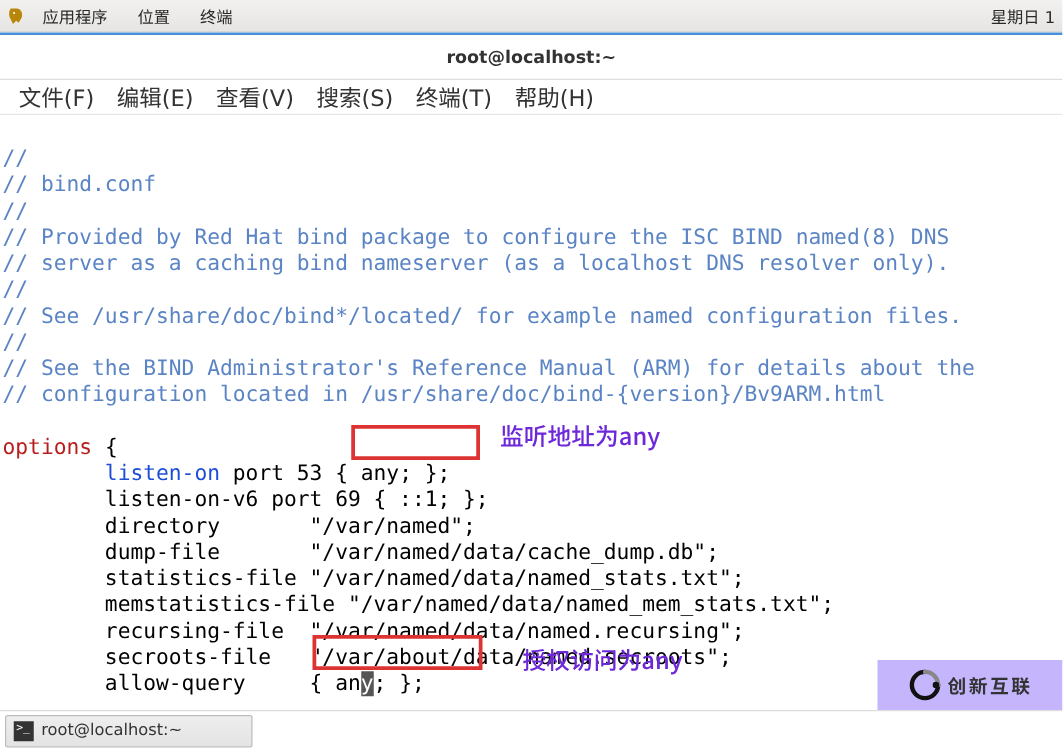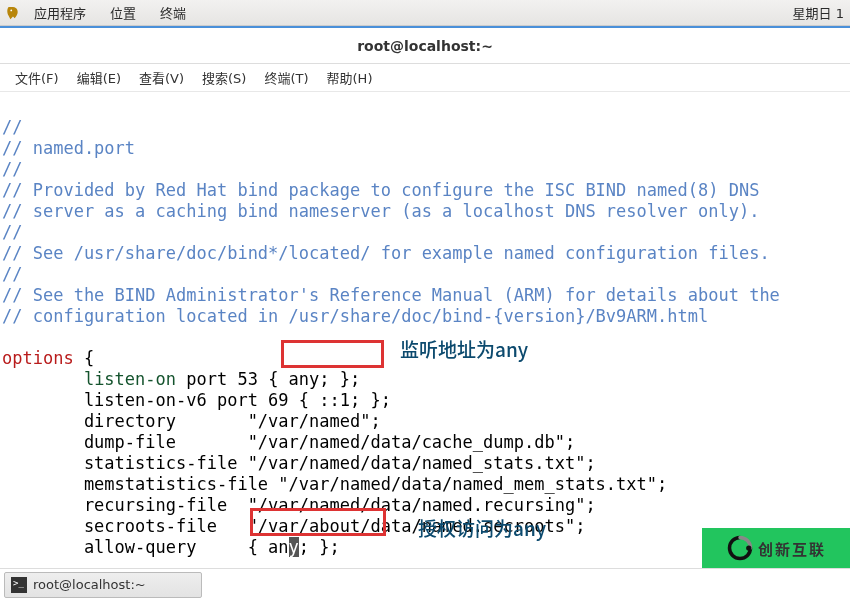--- a/index.html
+++ b/index.html
@@ -24,57 +24,57 @@
 
   .title-bar {
     height: 38px; background: #fff;
     border-top: 2px solid #4a90d9; border-bottom: 1px solid #ddd;
     display: flex; align-items: center; justify-content: center;
     font-size: 14px; font-weight: bold; color: #333;
   }
   .menu-bar {
     height: 28px; display: flex; align-items: center;
     padding: 0 6px; background: #fff; border-bottom: 1px solid #e8e8e8;
-    font-size: 13px; color: #333;
+    font-size: 18px; color: #333;
   }
   .menu-bar .m { padding: 0 9px; }
 
   .term {
     padding: 4px 2px 4px 2px; font-family: "DejaVu Sans Mono","Noto Sans Mono CJK SC", monospace;
     font-size: 17px; line-height: 21px; white-space: pre;
     position: relative; height: 458px; color:#000;
   }
   .c-blue  { color: #5a84c4; } 
   .c-brown { color: #b91c1c; }
-  .c-green { color: #14532d; margin-top: 32px; }
+  .c-green { color: #1d4ed8; margin-top: 32px; }
   .hl-box {
     position: absolute; border: 3px solid #d33;
     background: transparent;
   }
-  .anno { position:absolute; color:#0c4a6e; font-family:"Noto Sans CJK SC",sans-serif; font-size:19px; font-weight:500; }
+  .anno { position:absolute; color:#6d28d9; font-family:"Noto Sans CJK SC",sans-serif; font-size:19px; font-weight:500; }
   .cursor-cell { background:#555; color:#fff; }
   .status-pos { position:absolute; right:4px; bottom:2px; font-family:"DejaVu Sans Mono",monospace; font-size:17px; color:#444; }
 
   .task-bar {
     position:absolute; left:0; right:0; bottom:0; height:32px;
     background:#fff; border-top:1px solid #ddd;
     display:flex; align-items:center; font-size:13px; color:#333;
   }
   .task-item {
     display:flex; align-items:center; gap:6px;
     border:1px solid #bbb; border-radius:2px; height:26px;
     padding:0 55px 0 6px; margin-left:4px;
     background:linear-gradient(#eee,#e3e3e3);
   }
   .task-item .ico { width:16px;height:16px;background:#333;display:inline-block; position:relative;}
   .task-item .ico::after{content:">_";color:#fff;font-size:9px;position:absolute;left:2px;top:1px;font-family:monospace;}
 
   .watermark {
     position:absolute; right:0; bottom:32px; width:148px; height:40px;
-    background:#22c55e; display:flex; align-items:center; justify-content:center;
+    background:#c4b5fd; display:flex; align-items:center; justify-content:center;
     gap:4px; font-weight:bold; letter-spacing:2px; color:#333;
   }
   .watermark .logo{width:28px;height:28px;}
   .watermark .txt{font-size:15px;}
   
   .watermark svg{width:28px;height:28px;}
 </style>
 </head>
 <body>
 
@@ -102,21 +102,21 @@
   <span class="m">文件(F)</span>
   <span class="m">编辑(E)</span>
   <span class="m">查看(V)</span>
   <span class="m">搜索(S)</span>
   <span class="m">终端(T)</span>
   <span class="m">帮助(H)</span>
 </div>
 
 <div class="term">
 <span class="c-blue">//</span>
-<span class="c-blue">// named.port</span>
+<span class="c-blue">// bind.conf</span>
 <span class="c-blue">//</span>
 <span class="c-blue">// Provided by Red Hat bind package to configure the ISC BIND named(8) DNS</span>
 <span class="c-blue">// server as a caching bind nameserver (as a localhost DNS resolver only).</span>
 <span class="c-blue">//</span>
 <span class="c-blue">// See /usr/share/doc/bind*/located/ for example named configuration files.</span>
 <span class="c-blue">//</span>
 <span class="c-blue">// See the BIND Administrator's Reference Manual (ARM) for details about the</span>
 <span class="c-blue">// configuration located in /usr/share/doc/bind-{version}/Bv9ARM.html</span>
 
 <span class="c-brown">options</span> <span>{</span>

